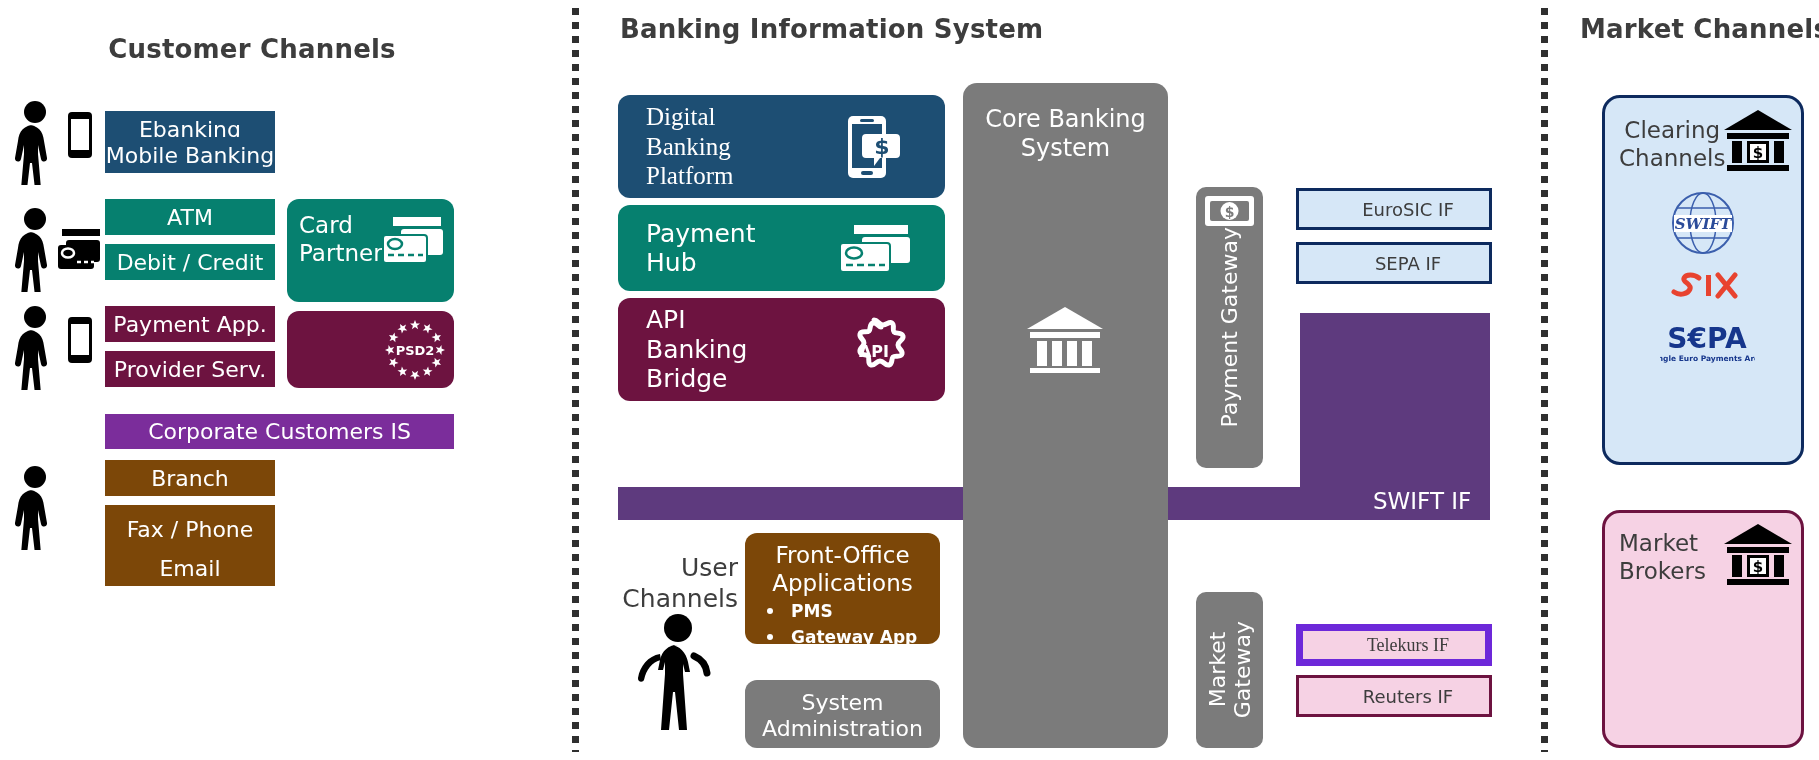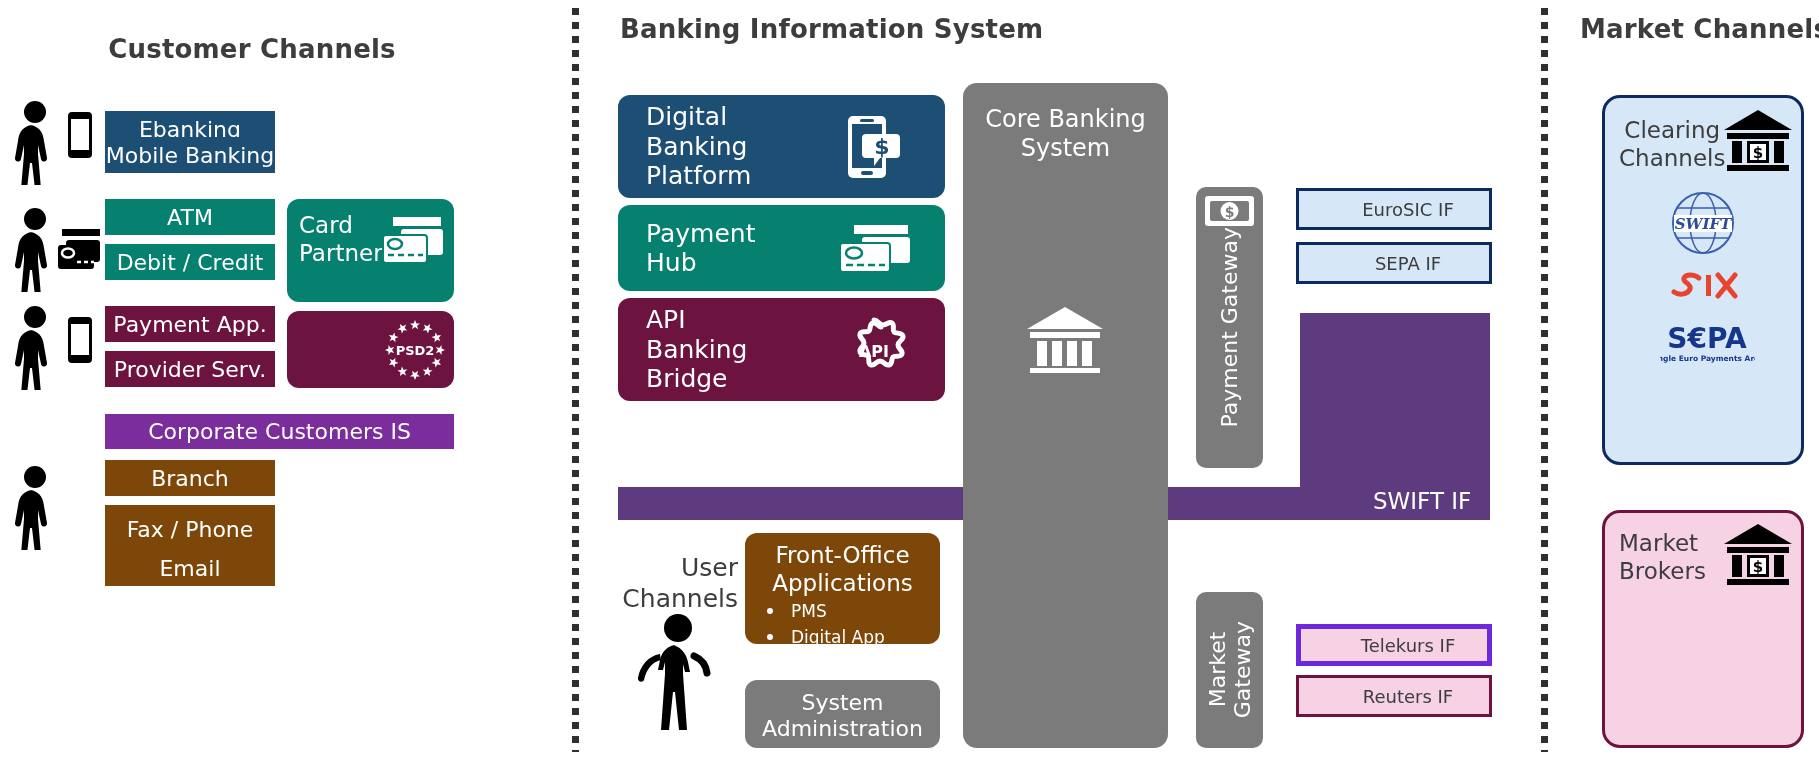--- a/index.html
+++ b/index.html
@@ -200,21 +200,21 @@
 </div>
 <div class="bar" style="left:105px;top:550px;width:170px;height:36px;background:#7c4708;">
   <span>Email</span>
 </div>
 
 <div class="abs" style="left:618px;top:487px;width:872px;height:33px;background:#5e3a7e;"></div>
 <div class="abs" style="left:1300px;top:313px;width:190px;height:207px;background:#5e3a7e;"></div>
 <div class="swiftlabel" style="left:1373px;top:488px;">SWIFT IF</div>
 
 <div class="rbox" style="left:618px;top:95px;width:327px;height:103px;background:#1d4e73;">
-  <div class="stacklabel" style="left:28px;top:0;height:103px;">
+  <div class="stacklabel" style="left:28px;top:0;height:103px;font-family:Liberation Serif, serif;">
     <span>Digital</span>
     <span>Banking</span>
     <span>Platform</span>
   </div>
   <div class="iconwrap" style="left:218px;top:19px;width:70px;height:66px;">
     <svg width="70" height="66" viewBox="0 0 70 66">
       <rect x="12" y="2" width="38" height="62" rx="5" fill="#fff"></rect>
       <rect x="16" y="10" width="30" height="44" fill="#1d4e73"></rect>
       <rect x="24" y="5" width="14" height="3" rx="1.5" fill="#1d4e73"></rect>
       <rect x="25" y="57" width="12" height="4" rx="2" fill="#1d4e73"></rect>
@@ -290,21 +290,21 @@
   <span>SEPA IF</span>
 </div>
 
 <div class="vtext" style="left:1196px;top:592px;width:67px;height:156px;">
   <span style="text-align:center;">
     <span style="white-space:pre-line;">Market
 Gateway</span>
   </span>
 </div>
 
-<div class="ifbox" style="left:1296px;top:624px;width:196px;height:42px;background:#f6d2e4;border:5px solid #6d28d9;">
+<div class="ifbox" style="left:1296px;top:624px;width:196px;height:42px;background:#f6d2e4;border:7px solid #6d28d9;font-family:Liberation Serif, serif;">
   <span>Telekurs IF</span>
 </div>
 <div class="ifbox" style="left:1296px;top:675px;width:196px;height:42px;background:#f6d2e4;border:3px solid #6d1340;">
   <span>Reuters IF</span>
 </div>
 
 <div class="abs" style="left:608px;top:553px;width:130px;text-align:right;font-size:25px;color:#3d3d3d;line-height:1.22;">
   <div>User</div>
   <div>Channels</div>
 </div>
@@ -315,23 +315,23 @@
     <path d="M30 42C18 44 10 54 8 66c-.6 4 5 5.5 6.2 1.3C16 58 22 50 31 48z" fill="#000"></path>
     <path d="M64 44c7 3 12 9 13 17" stroke="#000" stroke-width="7" fill="none" stroke-linecap="round"></path>
   </svg>
 </div>
 
 <div class="panel" style="left:745px;top:533px;width:195px;height:111px;background:#7c4708;border-radius:12px;"></div>
 <div class="abs fo-title" style="left:745px;top:542px;width:195px;">
   <div>Front-Office</div>
   <div>Applications</div>
 </div>
-<ul class="bullets abs" style="left:745px;top:599px;width:195px;">
+<ul class="bullets abs" style="left:745px;top:599px;width:195px;font-weight:bold;">
   <li>PMS</li>
-  <li>Digital App</li>
+  <li>Gateway App</li>
   <li>Etc.</li>
 </ul>
 
 <div class="panel" style="left:745px;top:680px;width:195px;height:68px;background:#7b7b7b;border-radius:12px;"></div>
 <div class="abs" style="left:745px;top:690px;width:195px;text-align:center;color:#fff;font-size:22px;line-height:1.2;">
   <div>System</div>
   <div>Administration</div>
 </div>
 
 <div class="panel" style="left:1602px;top:95px;width:202px;height:370px;background:#d6e7f7;border:3px solid #0d2a5e;border-radius:18px;"></div>

